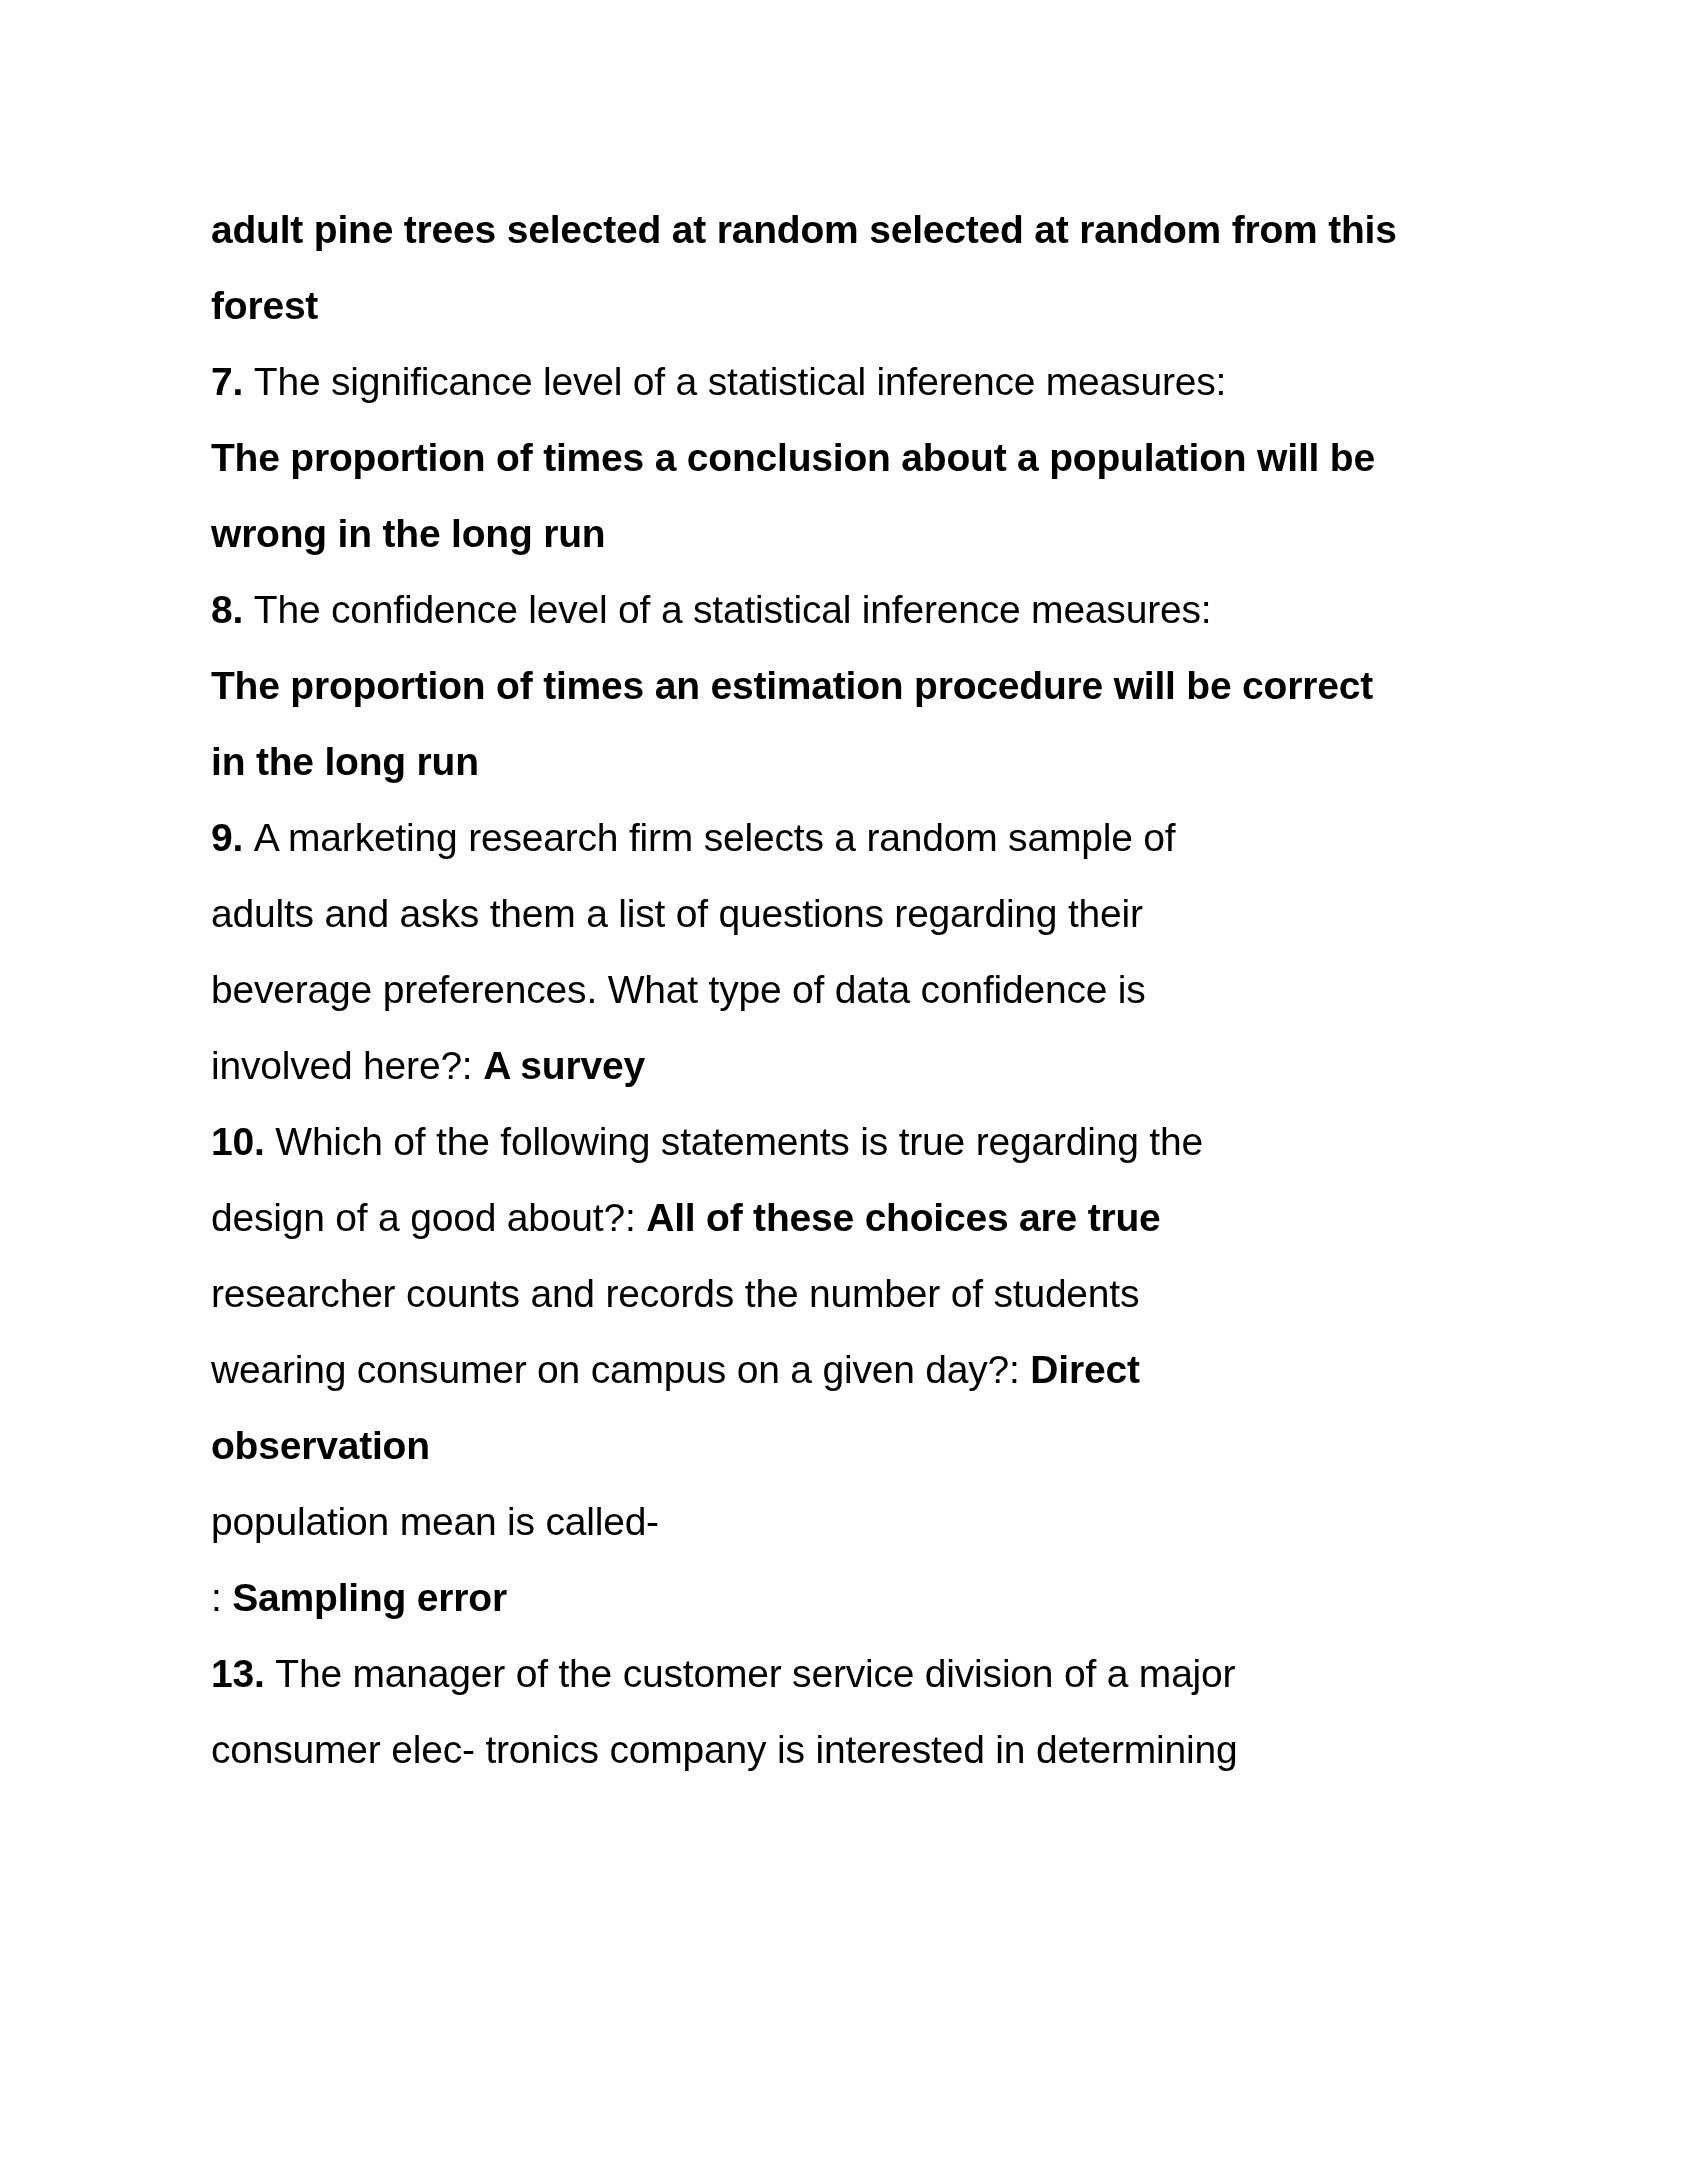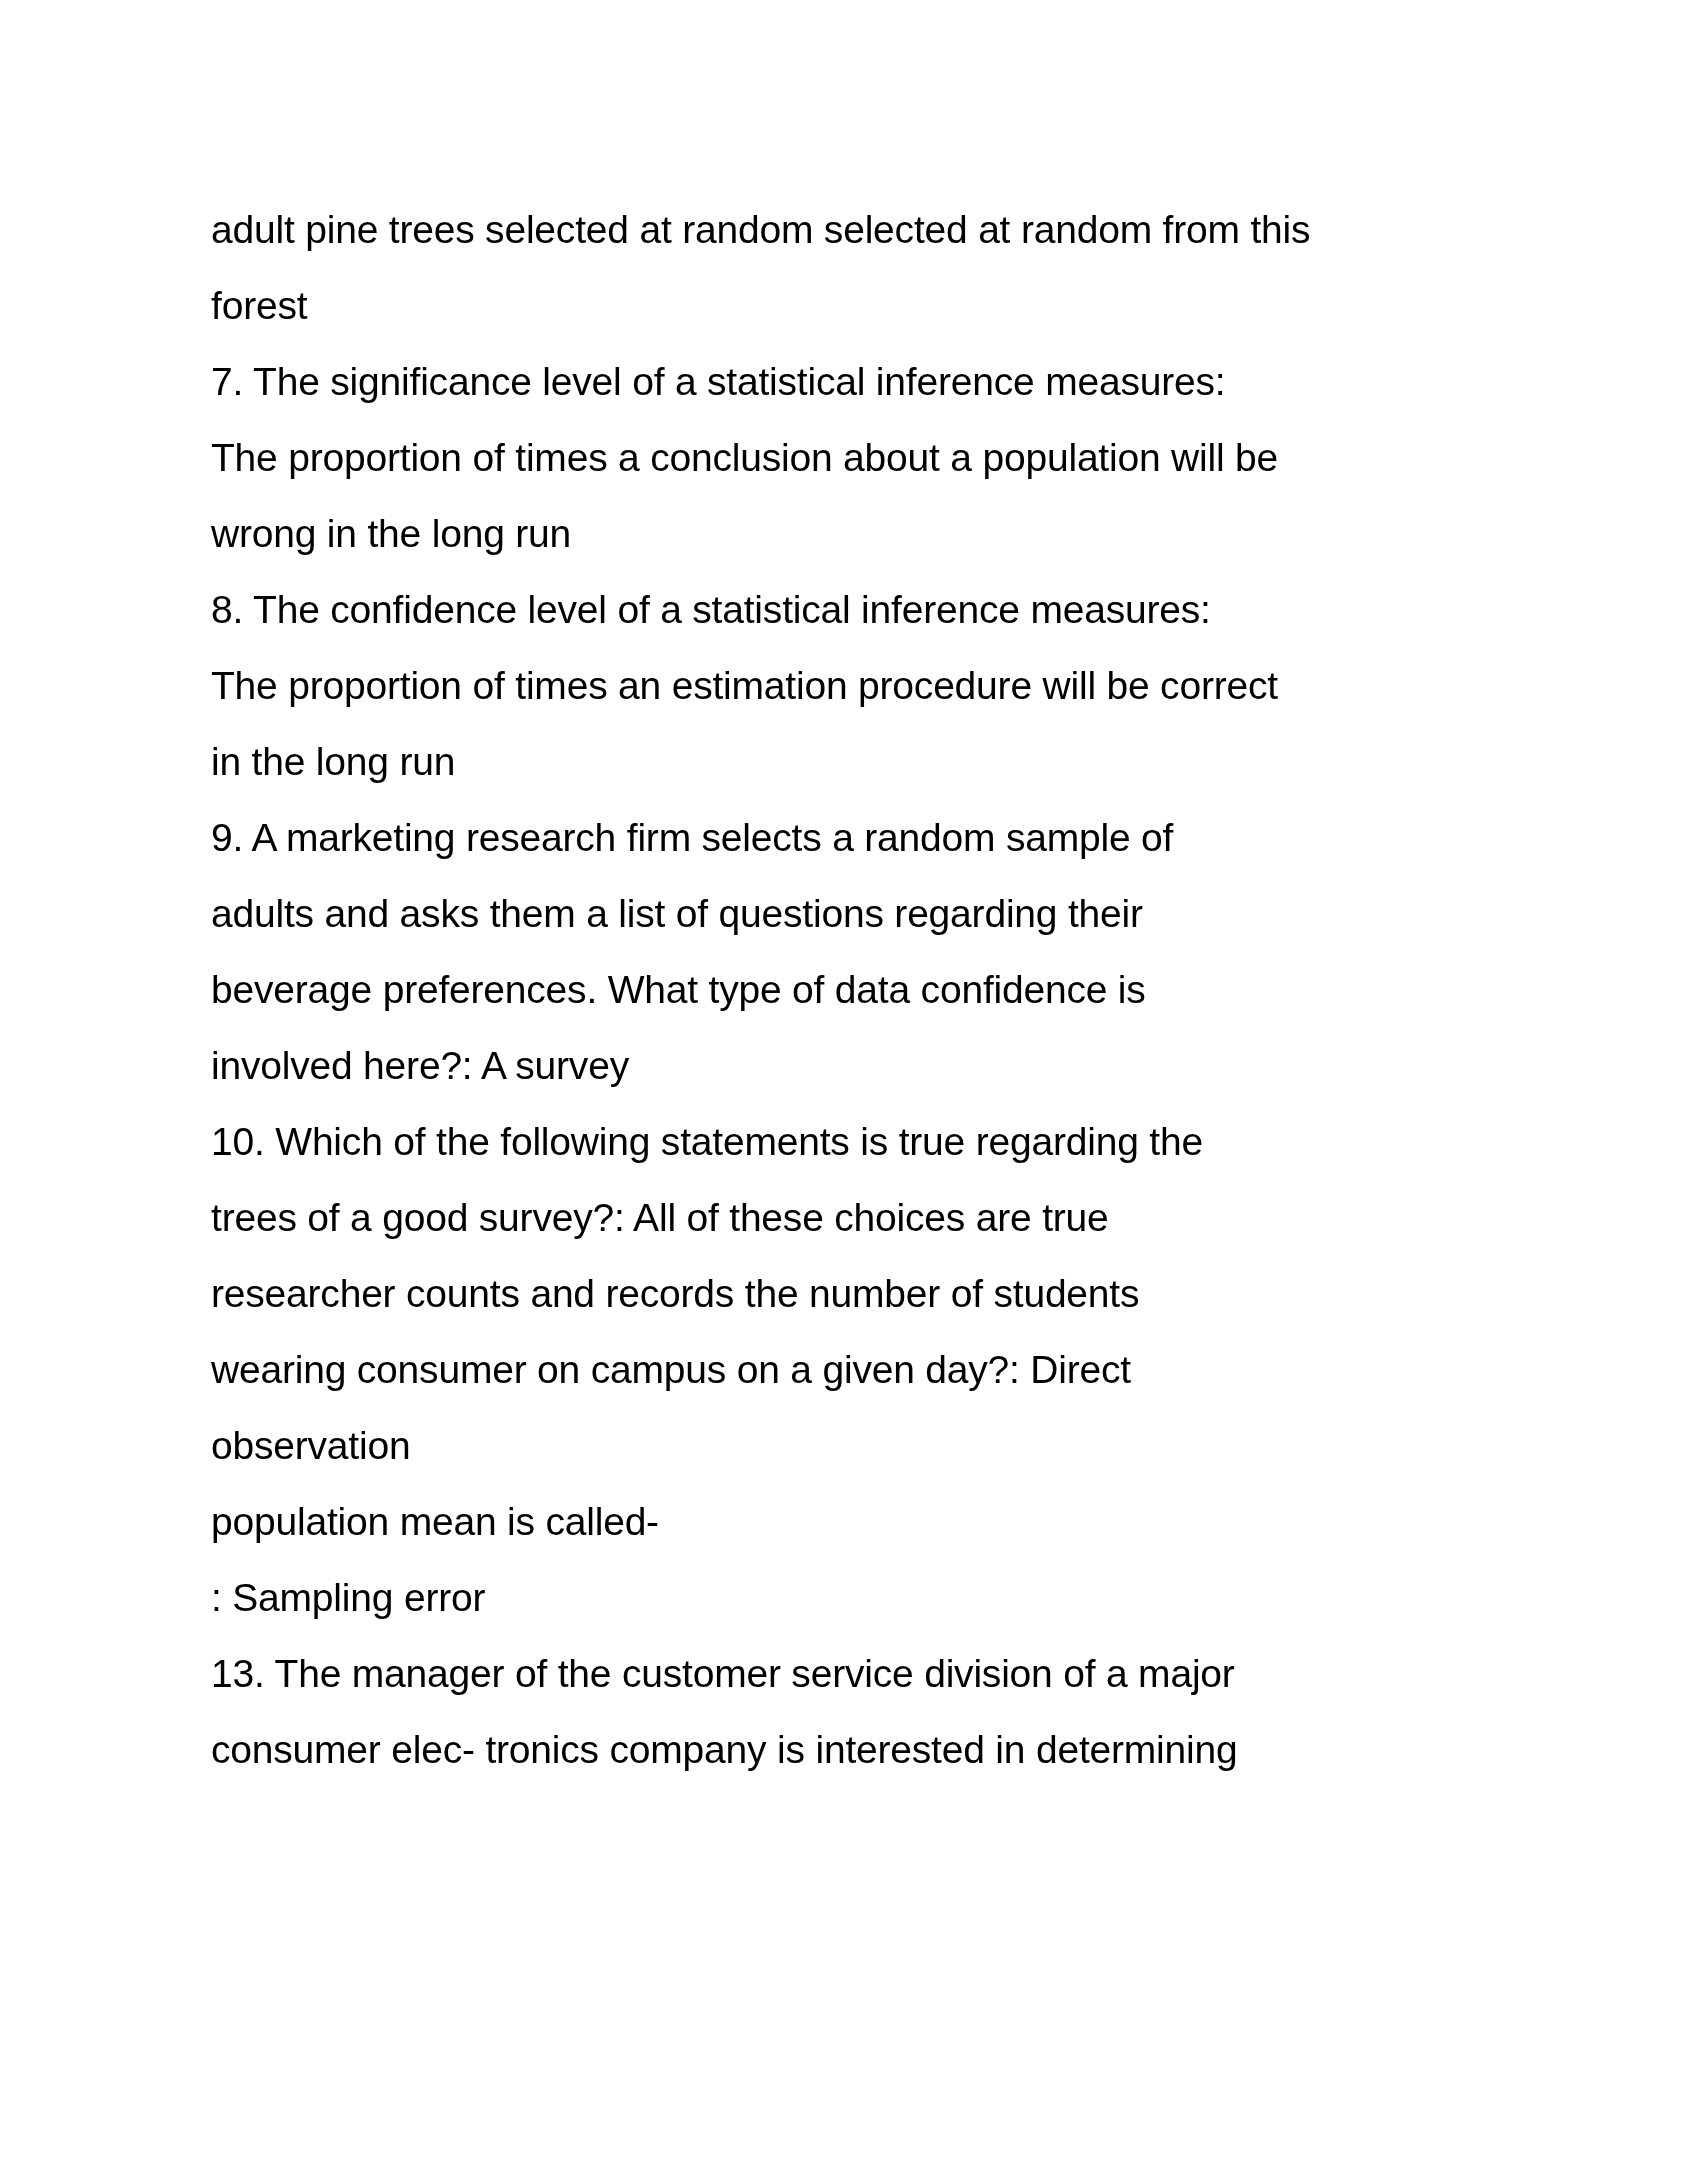--- a/index.html
+++ b/index.html
@@ -22,40 +22,40 @@
       width: 1277px;
     }
     .line {
       font-size: 39px;
       line-height: 76px;
       height: 76px;
       white-space: nowrap;
       letter-spacing: -0.2px;
     }
     .b { font-weight: normal; }
-    .n { font-weight: normal; }
+    .n { font-weight: bold; }
   </style>
 </head>
 <body>
 
 <div class="page">
   <div class="line"><span class="n">adult pine trees selected at random selected at random from this</span></div>
   <div class="line"><span class="n">forest</span></div>
   <div class="line"><span class="n">7. </span><span class="b">The significance level of a statistical inference measures:</span></div>
   <div class="line"><span class="n">The proportion of times a conclusion about a population will be</span></div>
   <div class="line"><span class="n">wrong in the long run</span></div>
   <div class="line"><span class="n">8. </span><span class="b">The confidence level of a statistical inference measures:</span></div>
   <div class="line"><span class="n">The proportion of times an estimation procedure will be correct</span></div>
   <div class="line"><span class="n">in the long run</span></div>
   <div class="line"><span class="n">9. </span><span class="b">A marketing research firm selects a random sample of</span></div>
   <div class="line"><span class="b">adults and asks them a list of questions regarding their</span></div>
   <div class="line"><span class="b">beverage preferences. What type of data confidence is</span></div>
   <div class="line"><span class="b">involved here?: </span><span class="n">A survey</span></div>
   <div class="line"><span class="n">10. </span><span class="b">Which of the following statements is true regarding the</span></div>
-  <div class="line"><span class="b">trees of a good survey?: </span><span class="n">All of these choices are true</span></div>
+  <div class="line"><span class="b">design of a good about?: </span><span class="n">All of these choices are true</span></div>
   <div class="line"><span class="b">researcher counts and records the number of students</span></div>
   <div class="line"><span class="b">wearing consumer on campus on a given day?: </span><span class="n">Direct</span></div>
   <div class="line"><span class="n">observation</span></div>
   <div class="line"><span class="b">population mean is called-</span></div>
   <div class="line"><span class="b">: </span><span class="n">Sampling error</span></div>
   <div class="line"><span class="n">13. </span><span class="b">The manager of the customer service division of a major</span></div>
   <div class="line"><span class="b">consumer elec- tronics company is interested in determining</span></div>
 </div>
 
 

